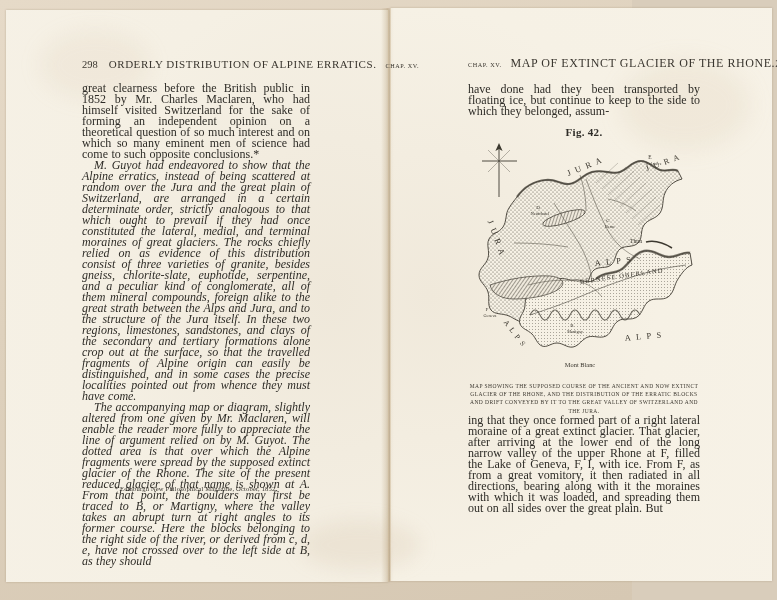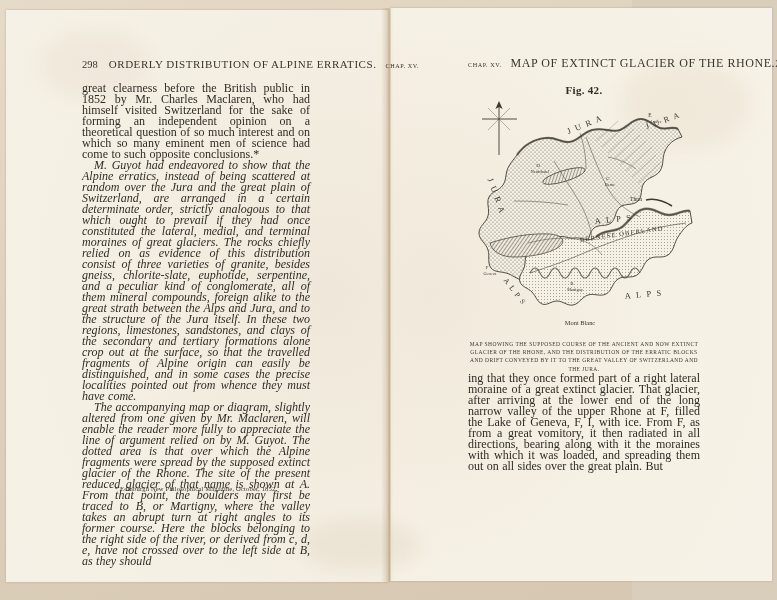--- a/index.html
+++ b/index.html
@@ -146,20 +146,21 @@
   <div class="footnote">* Edinburgh New Philosophical Magazine, October, 1852.</div>
 
   <div class="page pg-right">
 
     <div class="running-head rh-right">
       <span class="rh-chap">Chap. XV.</span>
       <span class="rh-title">Map of Extinct Glacier of the Rhone.</span>
       <span class="folio">299</span>
     </div>
 
+    <p class="body">have done had they been transported by floating ice, but continue to keep to the side to which they belonged, assum-</p>
 
     <div class="figlabel">Fig. 42.</div>
 
     <div class="figwrap">
       <svg viewBox="0 0 232 238" width="232" height="238">
         <defs>
 
           <pattern id="stipple" width="4" height="4" patternUnits="userSpaceOnUse">
             <rect width="4" height="4" fill="#f6f1e5"></rect>
             <circle cx="1" cy="1" r=".55" fill="#4e4a40"></circle>

